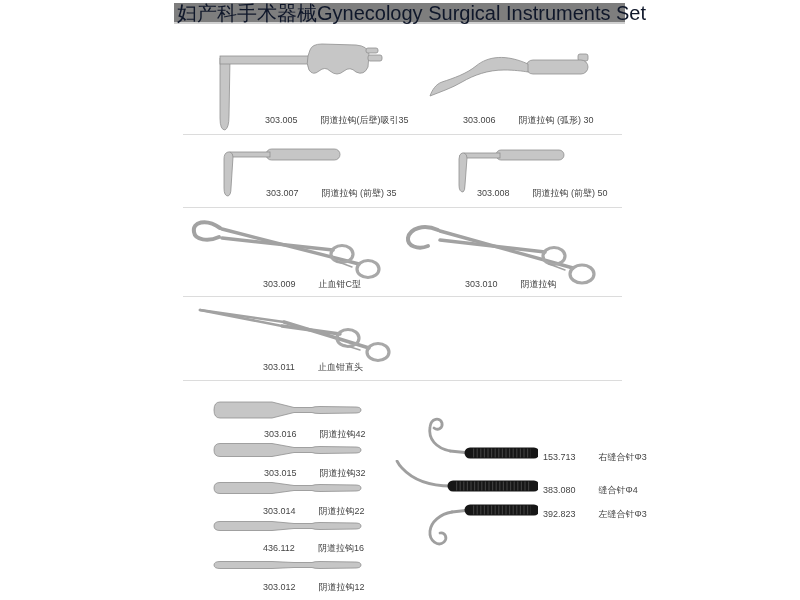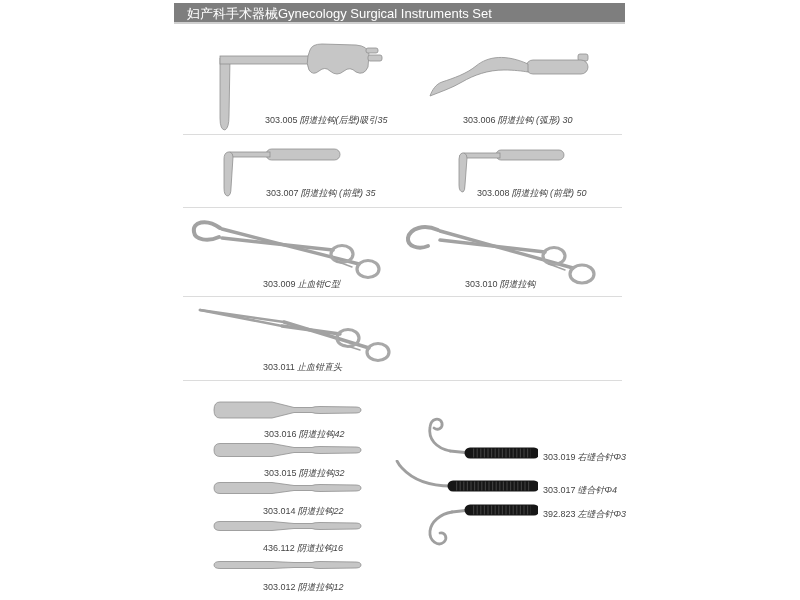--- a/index.html
+++ b/index.html
@@ -1,24 +1,24 @@
 <!DOCTYPE html>
 <html><head>
 <meta charset="utf-8">
 <style>
   html,body{margin:0;padding:0;background:#fff;}
   .canvas{position:relative;width:800px;height:600px;background:#ffffff;
           font-family:"Liberation Sans","DejaVu Sans",sans-serif;overflow:hidden;}
   .titlebar{position:absolute;left:174px;top:3px;width:451px;height:21px;
-            background:#7e7e7e;border-bottom:2px solid #cfcfcf;color:#ffffff;
-            font-size:13px;line-height:21px;padding-left:13px;box-sizing:border-box;
+            background:#7e7e7e;border-bottom:2px solid #cfcfcf;color:#0f172a;
+            font-size:20px;line-height:21px;padding-left:3px;box-sizing:border-box;
             white-space:nowrap;}
   .hr{position:absolute;left:183px;width:439px;height:1px;background:#dcdcdc;}
   .label{position:absolute;font-size:9px;color:#454545;white-space:nowrap;}
-  .label .name{margin-left:2px;font-style:italic;}
+  .label .name{margin-left:23px;}
   .inst{position:absolute;}
   .m{fill:#c6c6c6;stroke:#8f8f8f;stroke-width:0.8;}
   .ms{fill:none;stroke:#a2a2a2;stroke-linecap:round;}
   .ring{fill:none;stroke:#a8a8a8;stroke-width:3.2;}
   .hdl{stroke:#161616;stroke-width:11;stroke-linecap:round;}
   .rib{stroke:#3d3d3d;stroke-width:9;stroke-dasharray:1.2 2.4;}
   .ndl{fill:none;stroke:#9f9f9f;stroke-width:2.8;stroke-linecap:round;}
 </style>
 </head>
 <body>
@@ -142,30 +142,30 @@
     <span class="code">303.012</span><span class="name">阴道拉钩12</span>
   </div>
 
   <svg class="inst" style="left:418px;top:413px" width="120" height="50" viewBox="0 0 120 50">
     <path class="ndl" d="M32 38 C 18 35, 10 26, 12 14 C 13 5, 22 4, 24 10 C 25 15, 20 18, 16 15"></path>
     <line class="ndl" x1="32" y1="38" x2="52" y2="40"></line>
     <line class="hdl" x1="52" y1="40" x2="116" y2="40"></line>
     <line class="rib" x1="55" y1="40" x2="113" y2="40"></line>
   </svg>
   <div class="label" style="left:543px;top:451px">
-    <span class="code">303.019</span><span class="name">右缝合针Φ3</span>
+    <span class="code">153.713</span><span class="name">右缝合针Φ3</span>
   </div>
 
   <svg class="inst" style="left:393px;top:460px" width="145" height="36" viewBox="0 0 145 36">
     <path class="ndl" d="M58 26 C 36 26, 20 20, 9 8 C 7 6, 5 3, 4 1"></path>
     <line class="hdl" x1="60" y1="26" x2="141" y2="26"></line>
     <line class="rib" x1="63" y1="26" x2="138" y2="26"></line>
   </svg>
   <div class="label" style="left:543px;top:484px">
-    <span class="code">303.017</span><span class="name">缝合针Φ4</span>
+    <span class="code">383.080</span><span class="name">缝合针Φ4</span>
   </div>
 
   <svg class="inst" style="left:418px;top:500px" width="120" height="52" viewBox="0 0 120 52">
     <path class="ndl" d="M34 12 C 22 14, 13 22, 12 31 C 11 41, 20 47, 26 42 C 30 38, 27 32, 22 33"></path>
     <line class="ndl" x1="34" y1="12" x2="52" y2="10"></line>
     <line class="hdl" x1="52" y1="10" x2="116" y2="10"></line>
     <line class="rib" x1="55" y1="10" x2="113" y2="10"></line>
   </svg>
   <div class="label" style="left:543px;top:508px">
     <span class="code">392.823</span><span class="name">左缝合针Φ3</span>

